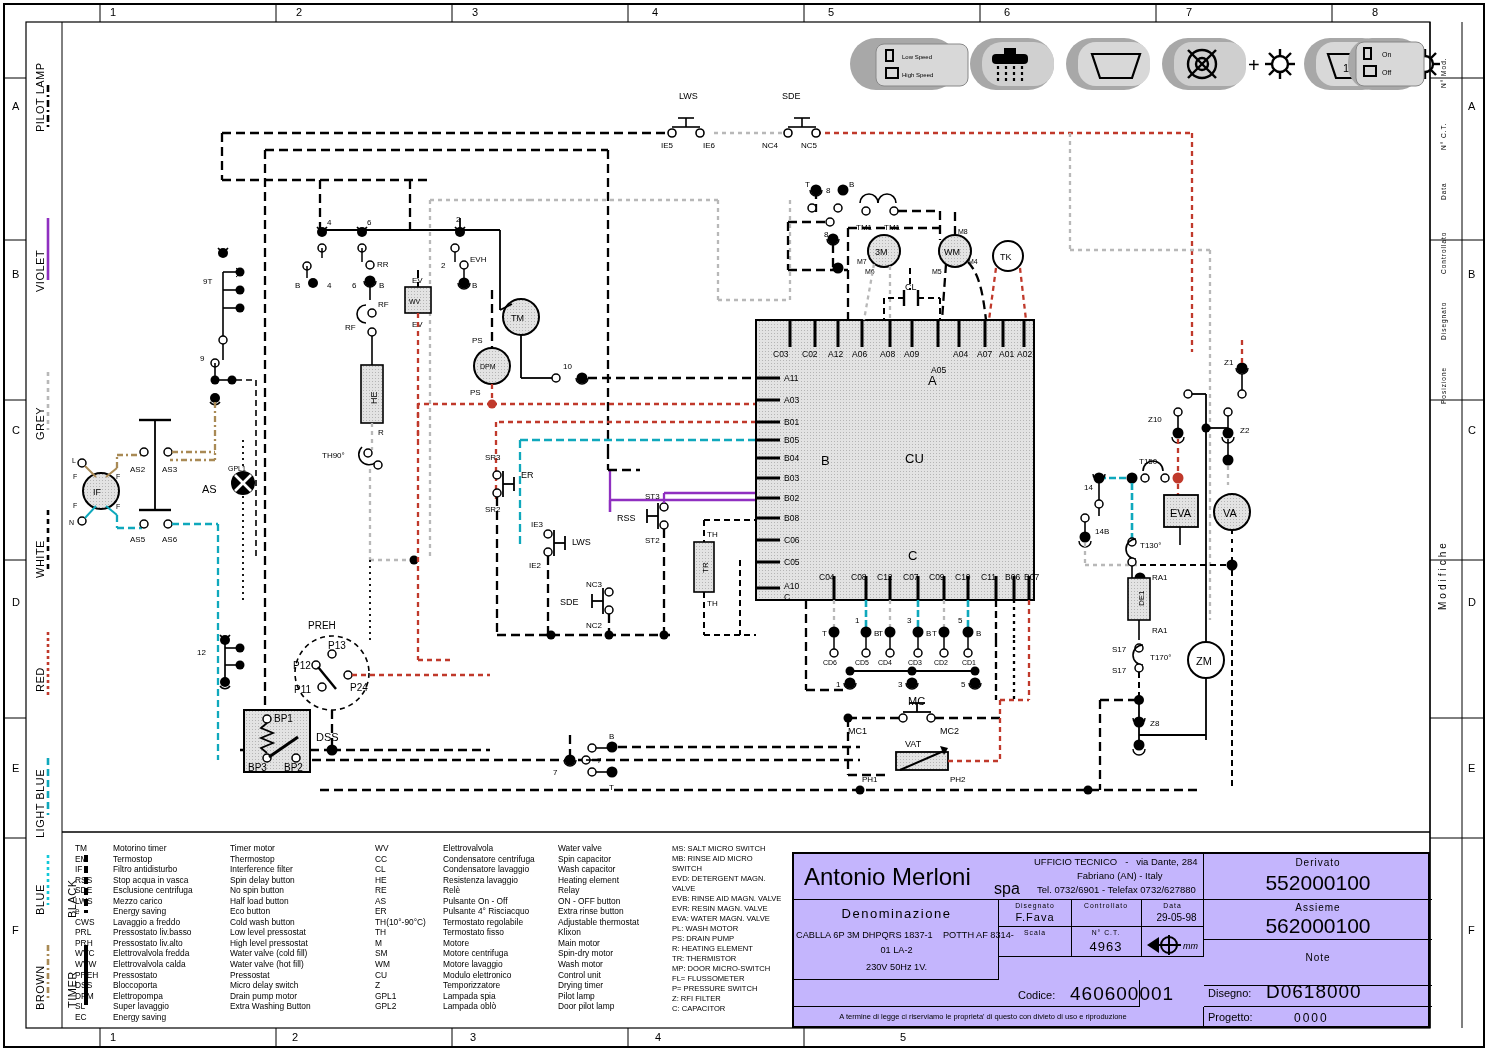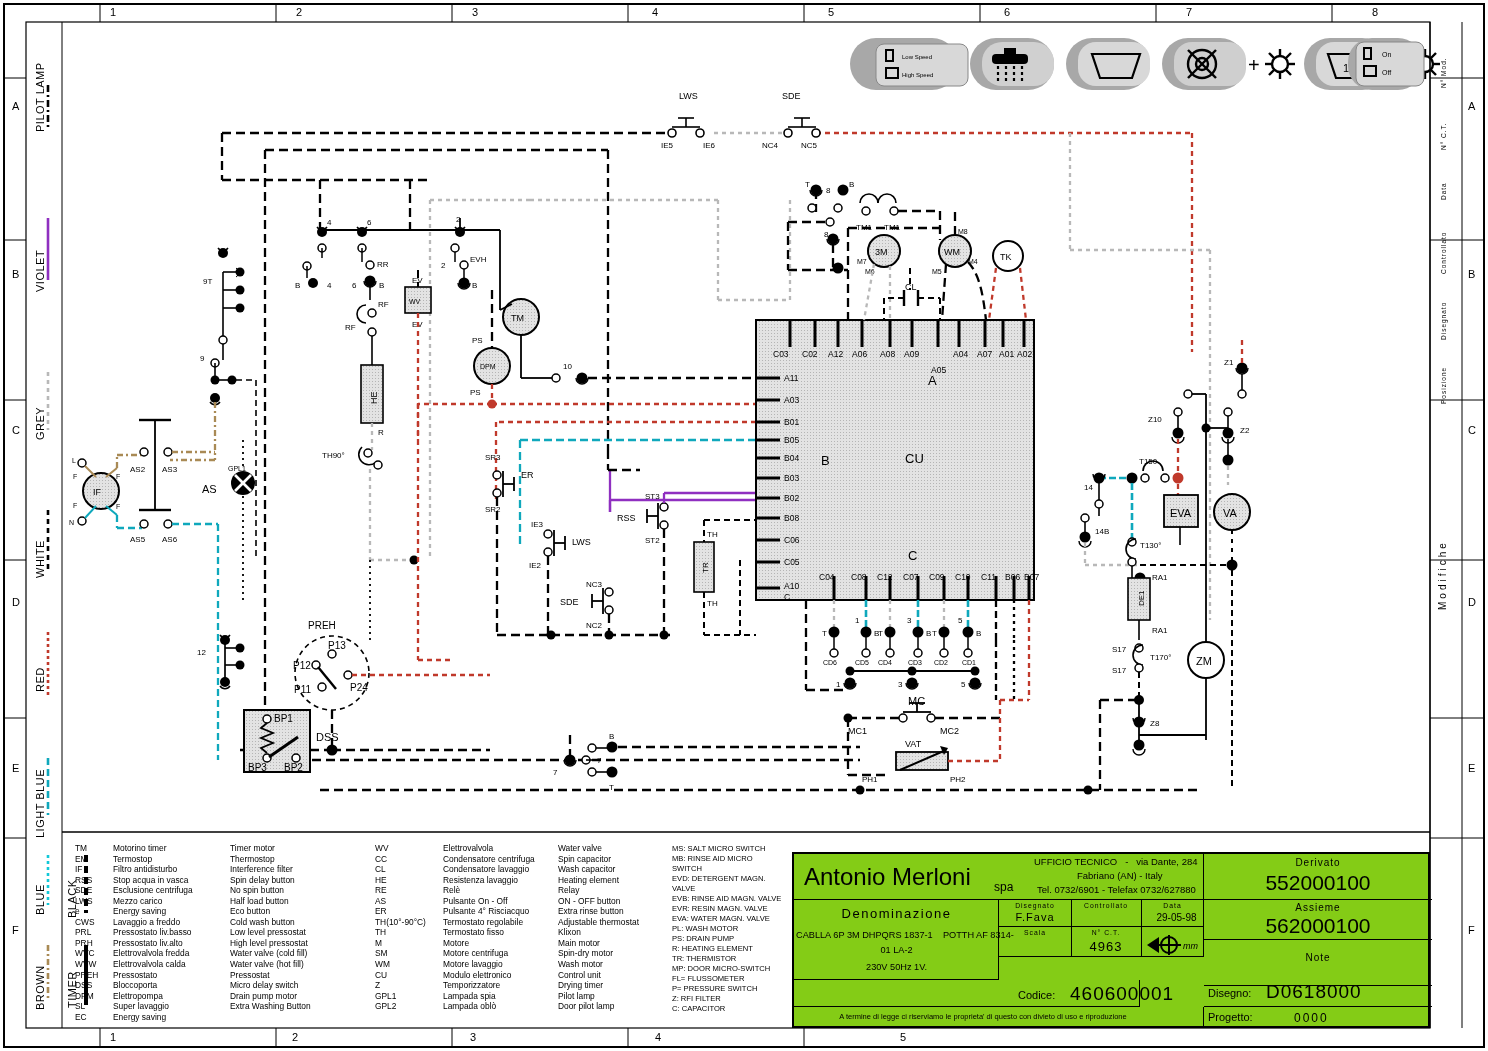--- a/index.html
+++ b/index.html
@@ -1029,25 +1029,25 @@
 PL: WASH MOTOR
 PS: DRAIN PUMP
 R: HEATING ELEMENT
 TR: THERMISTOR
 MP: DOOR MICRO-SWITCH
 FL= FLUSSOMETER
 P= PRESSURE SWITCH
 Z: RFI FILTER
 C: CAPACITOR</span></div>
 
-<div class="tb" style="left:792px;top:852px;width:638px;height:176px;border:2px solid #000;background:#84cc16;">
+<div class="tb" style="left:792px;top:852px;width:638px;height:176px;border:2px solid #000;background:#c4b5fd;">
 
   <div class="tb" style="left:0;top:0;width:410px;height:46px;border-bottom:1.5px solid #000;border-right:1.5px solid #000;">
     <div class="tbtxt" style="left:10px;top:9px;font-size:24px;">Antonio Merloni</div>
-    <div class="tbtxt" style="left:200px;top:26px;font-size:12px;">spa</div>
+    <div class="tbtxt" style="left:200px;top:26px;font-size:16px;">spa</div>
     <div class="tbtxt" style="left:240px;top:2px;font-size:9.5px;">UFFICIO TECNICO   -   via Dante, 284</div>
     <div class="tbtxt" style="left:283px;top:16px;font-size:9.5px;">Fabriano (AN) - Italy</div>
     <div class="tbtxt" style="left:243px;top:30px;font-size:9.5px;">Tel. 0732/6901 - Telefax 0732/627880</div>
   </div>
   <div class="tb" style="left:410px;top:0;width:228px;height:46px;border-bottom:1.5px solid #000;">
     <div class="tbtxt ctr" style="left:0;top:3px;width:228px;font-size:10px;letter-spacing:1px;">Derivato</div>
     <div class="tbtxt ctr" style="left:0;top:17px;width:228px;font-size:21px;">552000100</div>
   </div>
 
   <div class="tb" style="left:0;top:46px;width:205px;height:80px;border-right:1.5px solid #000;border-bottom:1.5px solid #000;">

